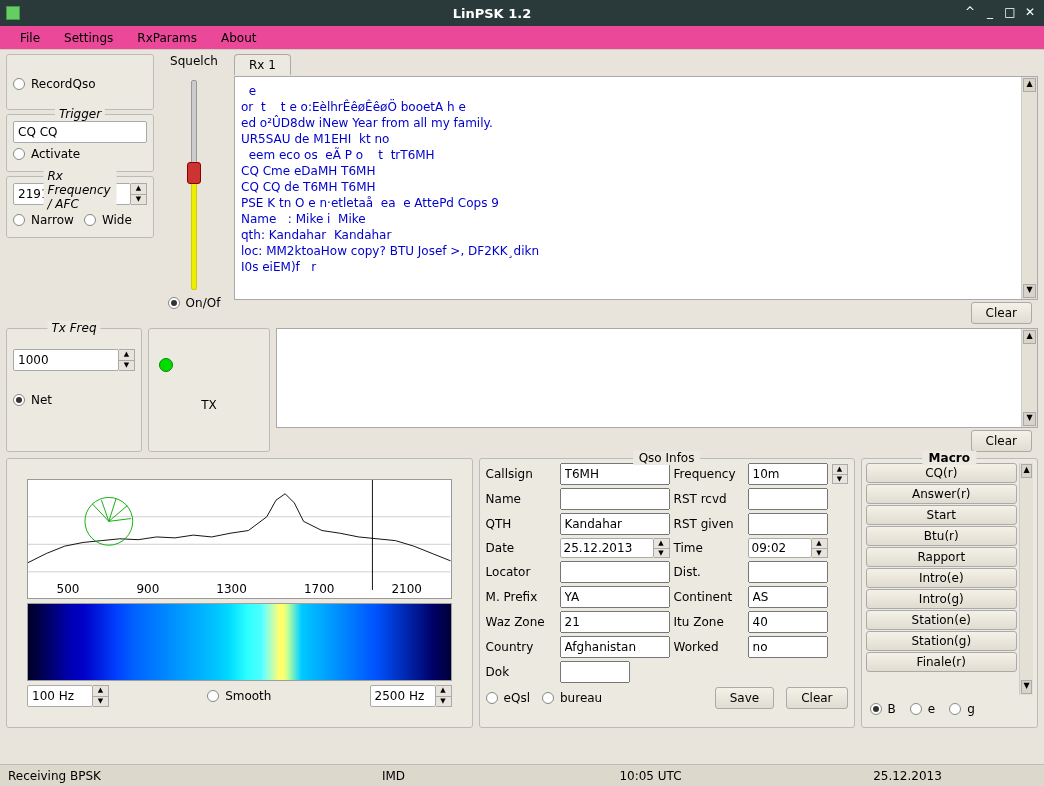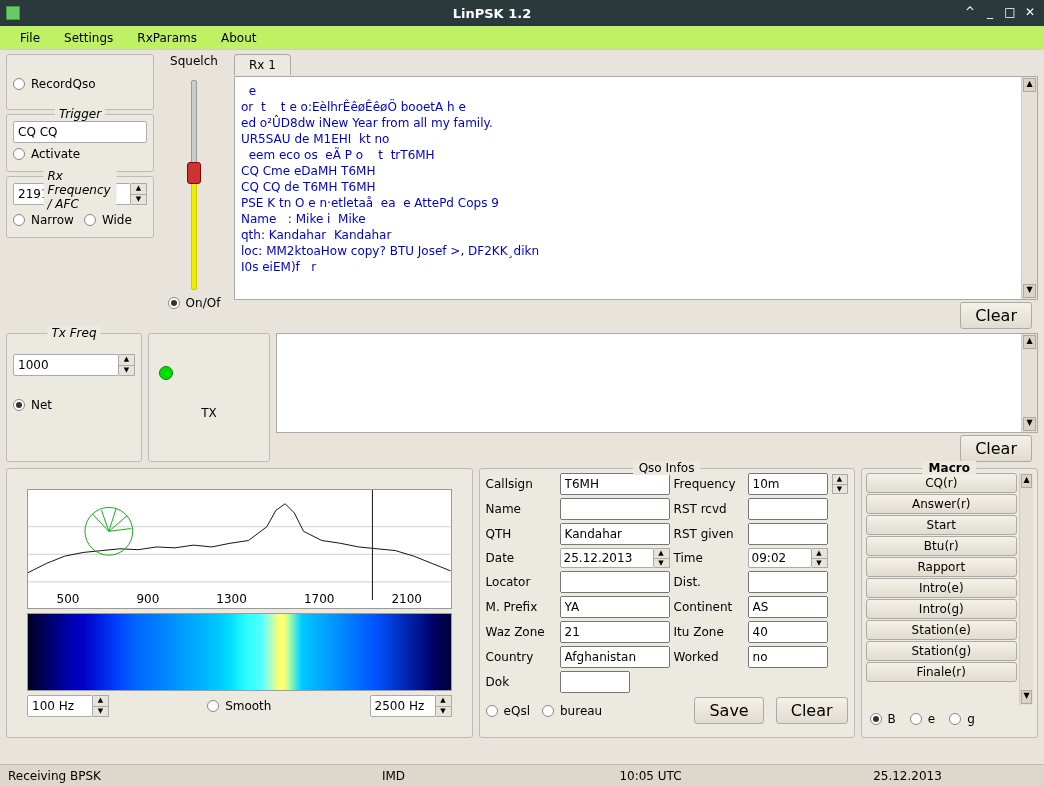--- a/index.html
+++ b/index.html
@@ -3,21 +3,21 @@
 <meta charset="utf-8">
 <style>
 * { box-sizing: border-box; margin: 0; padding: 0; font-family: "DejaVu Sans", Arial, sans-serif; font-size: 12px; }
 body { background: #e8e4dc; width: 1044px; height: 786px; overflow: hidden; }
 
 .titlebar { background: #2a3a3a; color: #fff; height: 26px; display: flex; align-items: center; padding: 0 6px; }
 .titlebar .icon { width: 14px; height: 14px; background: #6c6; border: 1px solid #494; margin-right: 6px; }
 .titlebar .title { flex: 1; text-align: center; font-weight: bold; font-size: 13px; }
 .titlebar .wbtn { width: 16px; height: 16px; margin-left: 4px; color: #fff; text-align: center; line-height: 14px; cursor: pointer; }
 
-.menubar { background: #bef264; height: 24px; display: flex; align-items: center; padding: 9px 8px; border-bottom: 1px solid #d0ccc0; }
+.menubar { background: #ec4899; height: 24px; display: flex; align-items: center; padding: 9px 8px; border-bottom: 1px solid #d0ccc0; }
 .menubar span { padding: 4px 12px; cursor: pointer; }
 
 .topsection { display: flex; padding: 4px 6px 2px 6px; gap: 6px; }
 
 .leftcol { width: 148px; display: flex; flex-direction: column; gap: 4px; }
 .groupbox { border: 1px solid #bbb; border-radius: 3px; padding: 6px; position: relative; background: #ece9e1; }
 .groupbox .gtitle { position: absolute; top: -8px; left: 50%; transform: translateX(-50%); background: #ece9e1; padding: 0 4px; font-size: 12px; font-style: italic; }
 .radio { display: flex; align-items: center; gap: 6px; margin: 4px 0; }
 .radio .dot { width: 12px; height: 12px; border: 1px solid #888; border-radius: 50%; background: #fff; display: flex; align-items: center; justify-content: center; }
 .radio .dot.on::after { content: ""; width: 6px; height: 6px; background: #333; border-radius: 50%; }
@@ -37,21 +37,21 @@
 
 .rxarea { flex: 1; display: flex; flex-direction: column; }
 .tabbar { height: 22px; }
 .tab { display: inline-block; border: 1px solid #aaa; border-bottom: none; border-radius: 4px 4px 0 0; padding: 3px 14px; background: #ece9e1; }
 .rxbox { border: 1px solid #aaa; background: #fff; height: 224px; position: relative; display: flex; }
 .rxtext { flex: 1; padding: 6px; color: #0000cc; font-size: 12px; line-height: 16px; white-space: pre-wrap; overflow: hidden; }
 .scrollbar { width: 16px; background: #e4e0d6; border-left: 1px solid #ccc; position: relative; }
 .scrollbar .sbtn { height: 14px; background: #d8d4c8; border: 1px solid #aaa; margin: 1px; font-size: 8px; text-align: center; }
 .scrollbar .sbtn.bot { position: absolute; bottom: 0; left: 0; right: 0; }
 
-button.btn { border: 1px solid #aaa; border-radius: 3px; background: linear-gradient(#f4f1e8, #e0dcd0); padding: 3px 14px; cursor: pointer; font-size: 16px; }
+button.btn { border: 1px solid #aaa; border-radius: 3px; background: linear-gradient(#f4f1e8, #e0dcd0); padding: 3px 14px; cursor: pointer; font-size: 12px; }
 .rightbtn { text-align: right; padding: 2px 6px 0 0; }
 
 .midsection { display: flex; padding: 2px 6px; gap: 6px; }
 .txfreqbox { width: 136px; }
 .txbtnbox { width: 122px; border: 1px solid #bbb; border-radius: 3px; background: #ece9e1; padding: 6px; display: flex; flex-direction: column; align-items: center; justify-content: center; gap: 16px; }
 .led { width: 14px; height: 14px; border-radius: 50%; background: #0d0; border: 1px solid #080; align-self: flex-start; margin-left: 4px; }
 .txeditwrap { flex: 1; display: flex; flex-direction: column; }
 .txedit { border: 1px solid #aaa; background: #fff; height: 100px; display: flex; }
 .txedit .pad { flex: 1; }
 

